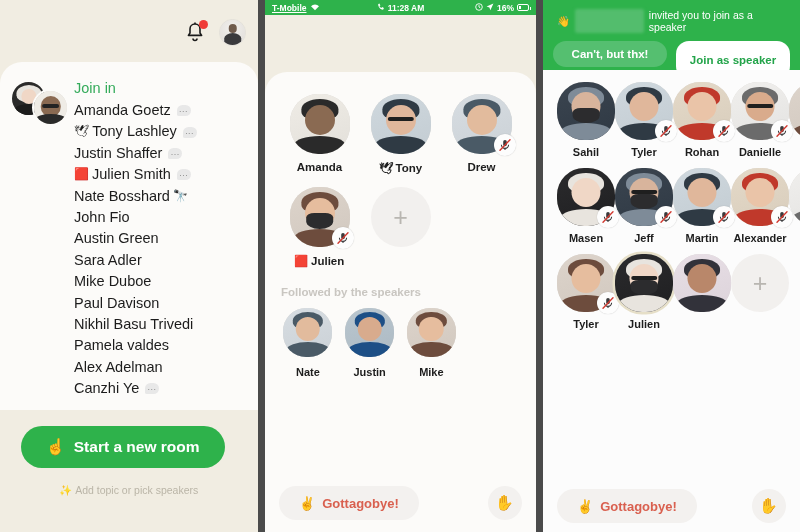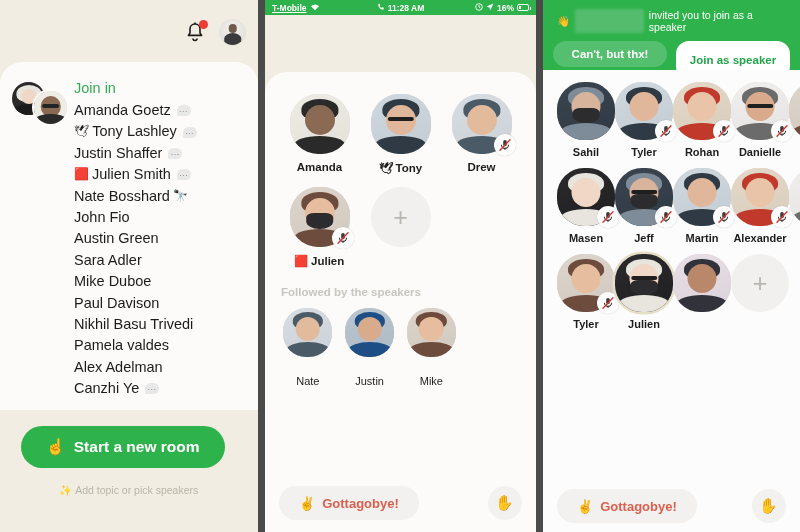--- a/index.html
+++ b/index.html
@@ -136,21 +136,21 @@
     background: #f2f0ee; display: flex; align-items: center; justify-content: center;
     color: #b9b6b1; font-size: 25px; font-weight: 300; cursor: pointer;
   }
   .section-label {
     padding: 18px 16px 10px; font-size: 11.5px; font-weight: 700; color: #c9c6c1;
   }
   .fol-grid {
     display: grid; grid-template-columns: repeat(4, 1fr);
     padding: 0 12px; justify-items: center;
   }
-  .fol-name { margin-top: 18px; font-size: 11px; font-weight: 400; color: #1d1d1d; }
+  .fol-name { margin-top: 9px; font-size: 11px; font-weight: 700; color: #1d1d1d; }
 
   .m-footer {
     position: absolute; left: 0; right: 0; bottom: 8px; height: 42px;
     display: flex; align-items: center; padding: 0 14px;
   }
   .leave-btn {
     background: #f3f1ef; border: none; border-radius: 21px;
     height: 34px; padding: 0 20px; display: flex; align-items: center; gap: 7px;
     color: #d9604f; font-size: 13px; font-weight: 700; cursor: pointer;
   }

